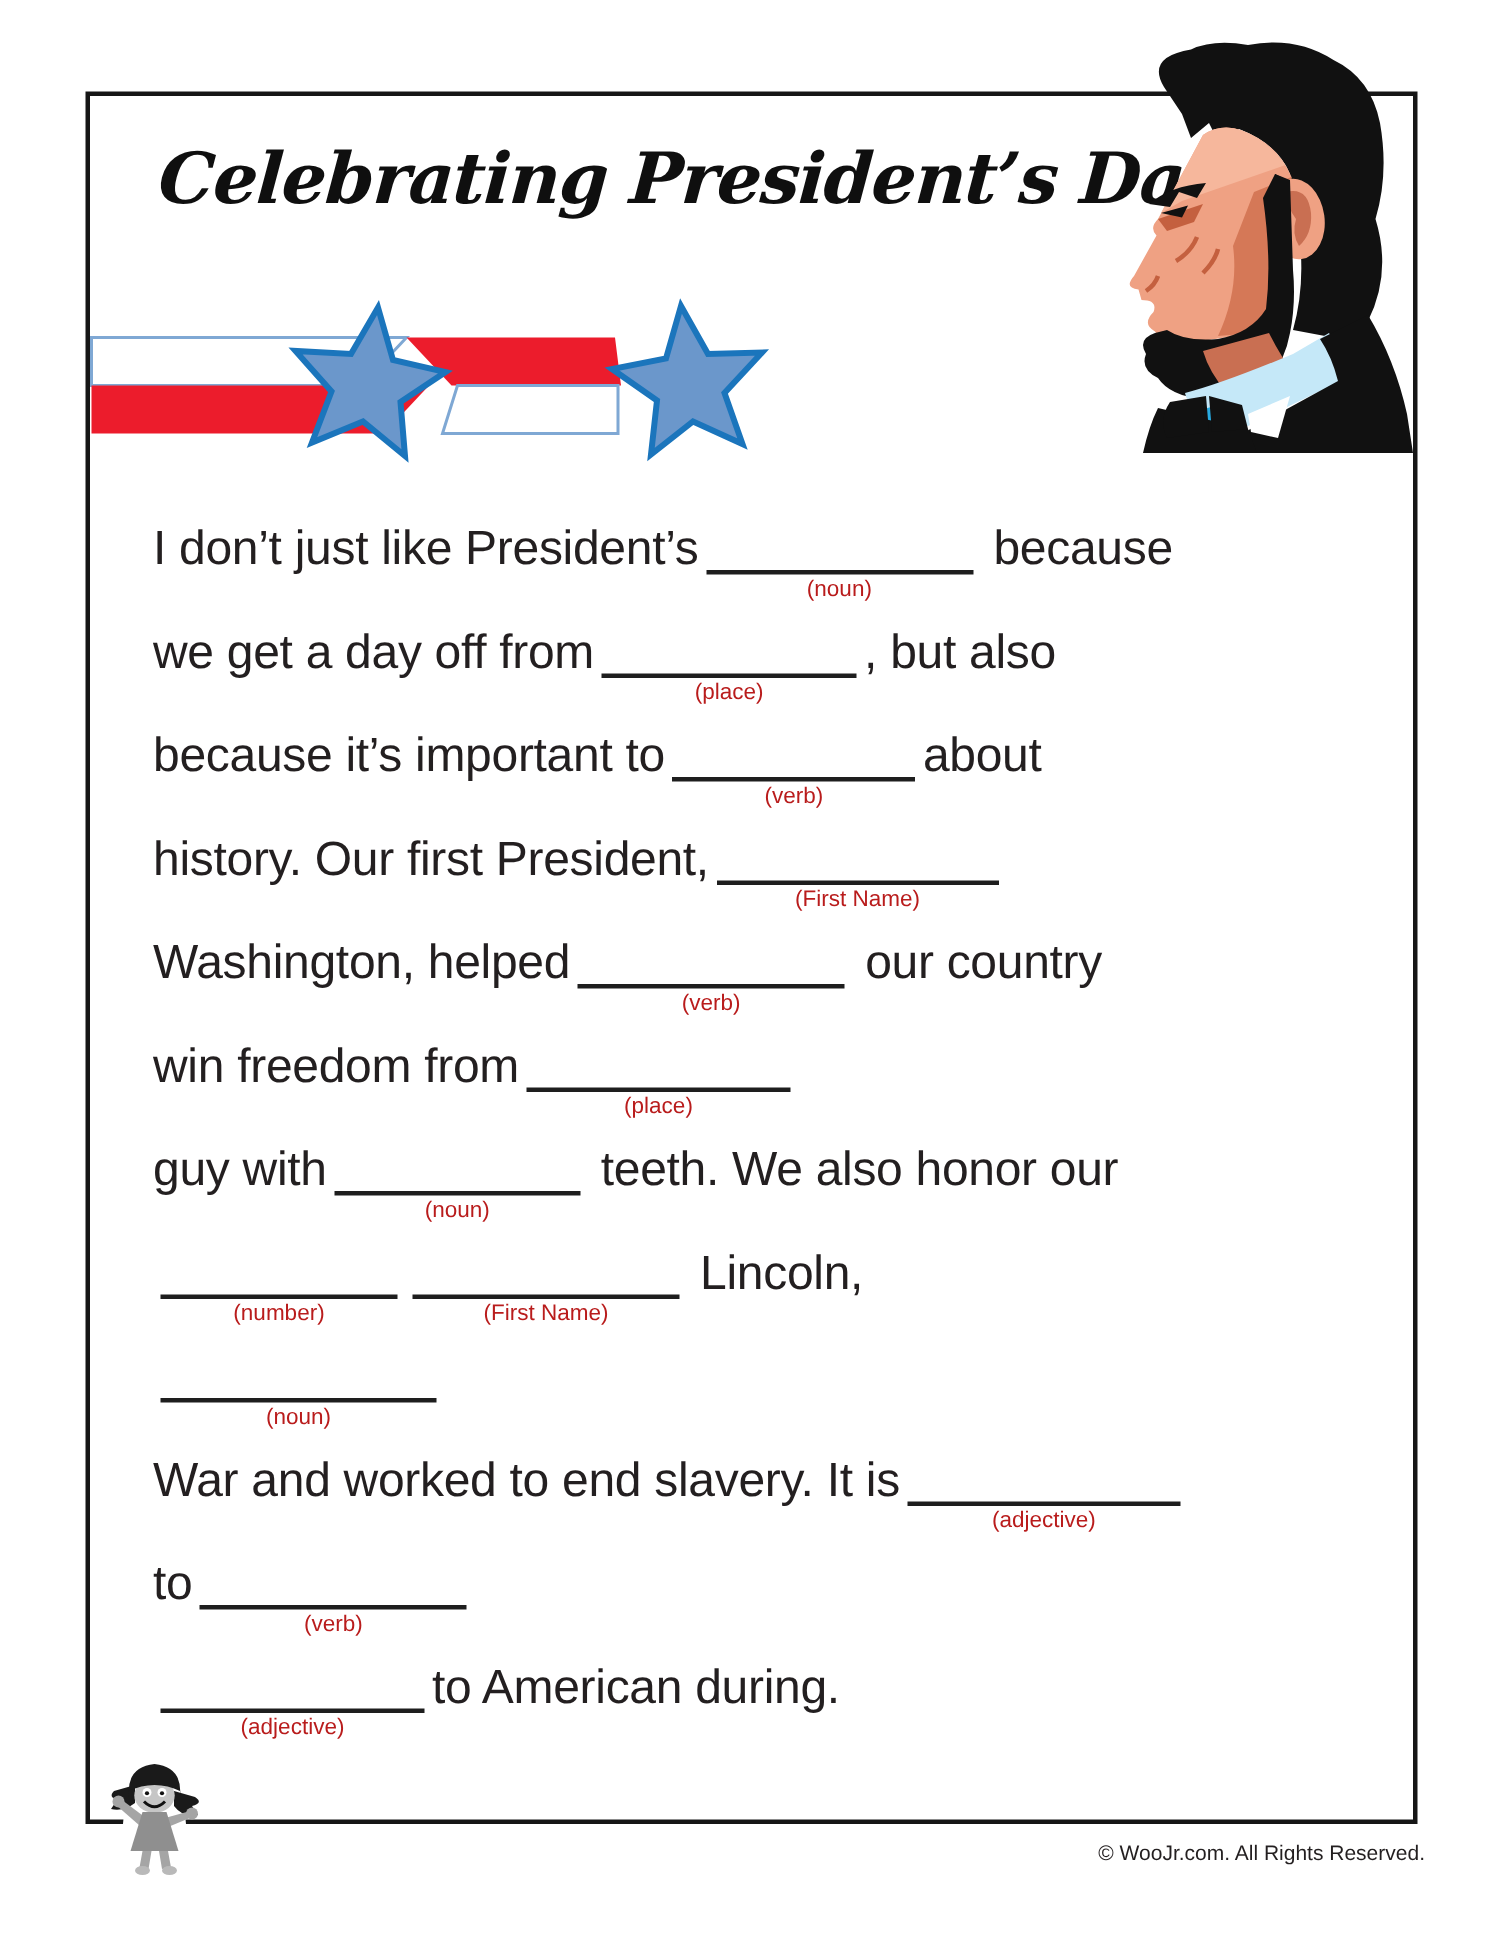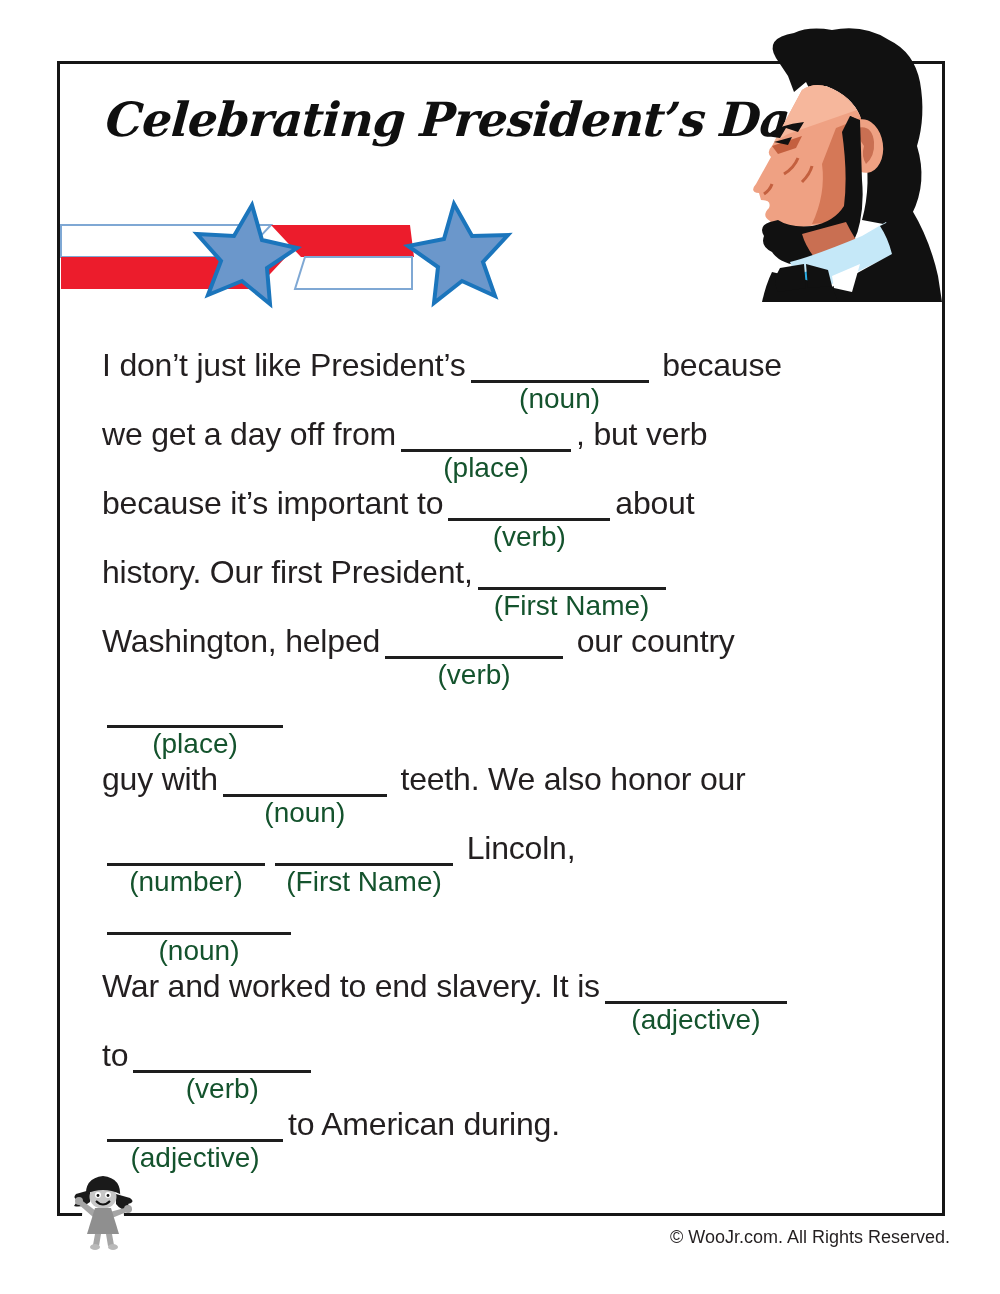--- a/index.html
+++ b/index.html
@@ -12,23 +12,23 @@
         font-size:47px;letter-spacing:-1px;color:#0f0f0f;white-space:nowrap;
         transform:skewX(-4deg);}
   .banner{position:absolute;left:60px;top:202px;width:460px;height:112px;overflow:visible;}
   .lincoln{position:absolute;left:714px;top:24px;width:232px;height:278px;}
   .madlib{position:absolute;left:102px;top:331px;width:830px;font-size:32px;letter-spacing:-0.2px;}
   .line{display:block;white-space:nowrap;line-height:69px;height:69px;position:relative;}
   .seg{white-space:pre;margin-top:28px;}
   .blank{display:inline-block;position:relative;height:0;
         border-bottom:3px solid #1e1e1e;vertical-align:-7px;margin:0 5px;}
   .blank-label{position:absolute;left:50%;top:5px;transform:translateX(-50%);
-        font-size:28px;letter-spacing:0;line-height:1;color:#14532d;white-space:nowrap;}
+        font-size:15px;letter-spacing:0;line-height:1;color:#b91c1c;white-space:nowrap;}
   .mascot{position:absolute;left:70px;top:1170px;width:68px;height:82px;}
-  .copyright{position:absolute;top:1227px;right:50px;font-size:18px;color:#231F20;}
+  .copyright{position:absolute;top:1227px;right:50px;font-size:14px;color:#231F20;}
 </style>
 </head>
 <body>
 
 <div class="page">
 
   <div class="sheet-border"></div>
 
   <div class="page-title">Celebrating President’s Day</div>
 
@@ -78,25 +78,25 @@
     <path fill="#29ABE2" d="M84,250 L98,246 L92,262 Z"></path>
 
     <path fill="#111111" d="M166,202 L198,186 Q216,216 224,252 L228,278 L118,278 L116,264 L178,230 Q174,214 166,202 Z"></path>
     <path fill="#111111" d="M58,248 L92,256 L118,262 L124,278 L48,278 Q52,260 58,248 Z"></path>
     <path fill="#ffffff" d="M118,252 L146,240 L138,268 L120,264 Z"></path>
     <path fill="#111111" d="M66,244 L90,240 L92,264 L64,268 Q58,256 66,244 Z M92,240 L114,246 L118,262 L94,264 Z"></path>
   </svg>
 
   <div class="madlib">
       <div class="line"><span class="seg">I don’t just like President’s</span><span class="blank" style="width: 178px;"><span class="blank-label">(noun)</span></span><span class="seg"> because</span></div>
-      <div class="line"><span class="seg">we get a day off from</span><span class="blank" style="width: 170px;"><span class="blank-label">(place)</span></span><span class="seg">, but verb</span></div>
+      <div class="line"><span class="seg">we get a day off from</span><span class="blank" style="width: 170px;"><span class="blank-label">(place)</span></span><span class="seg">, but also</span></div>
       <div class="line"><span class="seg">because it’s important to</span><span class="blank" style="width: 162px;"><span class="blank-label">(verb)</span></span><span class="seg">about</span></div>
       <div class="line"><span class="seg">history. Our first President,</span><span class="blank" style="width: 188px;"><span class="blank-label">(First Name)</span></span></div>
       <div class="line"><span class="seg">Washington, helped</span><span class="blank" style="width: 178px;"><span class="blank-label">(verb)</span></span><span class="seg"> our country</span></div>
-      <div class="line"><span class="blank" style="width: 176px;"><span class="blank-label">(place)</span></span></div>
+      <div class="line"><span class="seg">win freedom from</span><span class="blank" style="width: 176px;"><span class="blank-label">(place)</span></span></div>
       <div class="line"><span class="seg">guy with</span><span class="blank" style="width: 164px;"><span class="blank-label">(noun)</span></span><span class="seg"> teeth. We also honor our</span></div>
       <div class="line"><span class="blank" style="width: 158px; text-align: center;"><span class="blank-label">(number)</span></span><span class="blank" style="width: 178px;"><span class="blank-label">(First Name)</span></span><span class="seg"> Lincoln,</span></div>
       <div class="line"><span class="blank" style="width: 184px;"><span class="blank-label">(noun)</span></span></div>
       <div class="line"><span class="seg">War and worked to end slavery. It is</span><span class="blank" style="width: 182px;"><span class="blank-label">(adjective)</span></span></div>
       <div class="line"><span class="seg">to</span><span class="blank" style="width: 178px;"><span class="blank-label">(verb)</span></span></div>
       <div class="line"><span class="blank" style="width: 176px;"><span class="blank-label">(adjective)</span></span><span class="seg">to American during.</span></div>
     </div>
 
   <svg class="mascot" viewBox="0 0 68 82" xmlns="http://www.w3.org/2000/svg">
     <ellipse cx="33" cy="46" rx="21" ry="23" fill="#ffffff"></ellipse>

